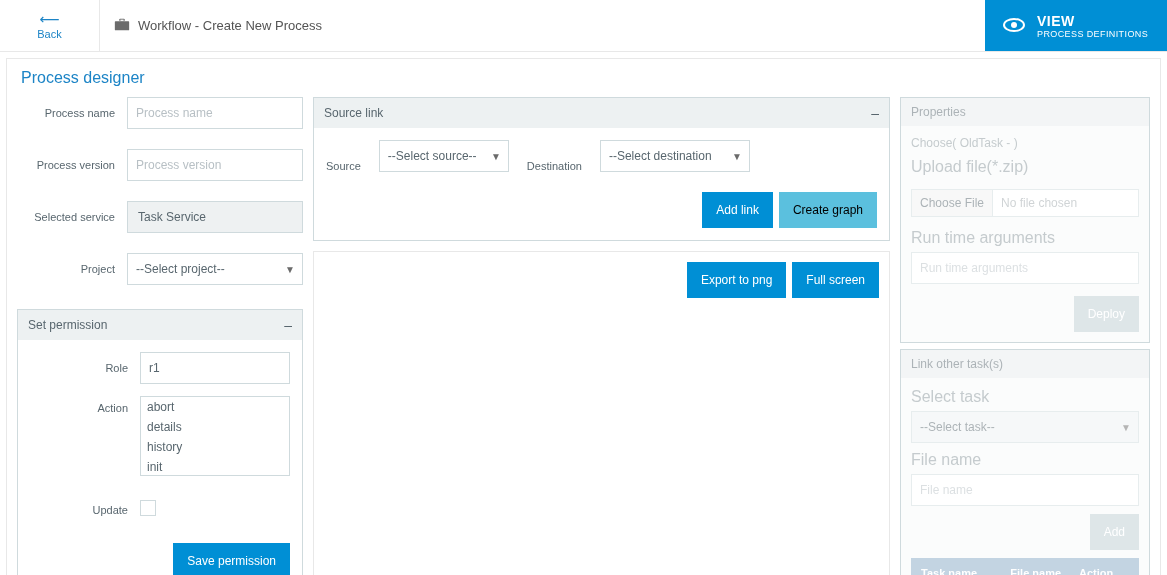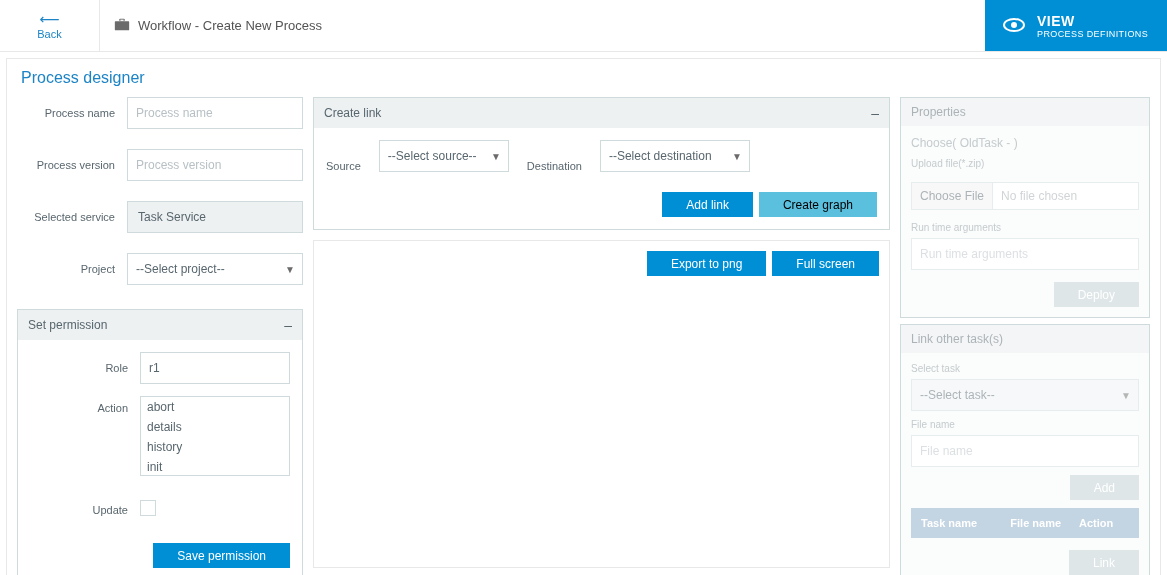--- a/index.html
+++ b/index.html
@@ -38,38 +38,38 @@
 
   .panel { border: 1px solid #cfdadd; }
   .panel-hd { background: #edf1f2; padding: 7px 10px; font-size: 12px; color: #58666e; display: flex; justify-content: space-between; align-items: center; }
   .panel-bd { padding: 12px; }
 
   .actions-list { border: 1px solid #cfdadd; height: 80px; overflow-y: scroll; }
   .actions-list div { padding: 3px 6px; font-size: 12px; color: #58666e; cursor: pointer; }
 
   .checkbox { width: 16px; height: 16px; border: 1px solid #cfdadd; display: inline-block; }
 
-  .btn { display: inline-flex; align-items: center; justify-content: center; height: 25px; padding: 0 24px; font-size: 12px; cursor: pointer; border: none; }
+  .btn { display: inline-flex; align-items: center; justify-content: center; height: 36px; padding: 0 14px; font-size: 12px; cursor: pointer; border: none; }
   .btn-primary { background: #008fd5; color: #fff; }
   .btn-primary-light { background: #5bc0de; color: #000000; }
   .btn-ghost { background: #bcccd1; color: #fff; }
 
   .right-align { display: flex; justify-content: flex-end; gap: 6px; }
 
   .link-row { display: flex; align-items: flex-end; gap: 18px; }
   .link-row .sublbl { font-size: 11px; color: #58666e; }
   .link-row .sel-wrap { width: 130px; }
   .link-row .sel-wrap.wide { width: 150px; text-decoration: underline; }
 
   .graph-area { border: 1px solid #e8e8e8; min-height: 328px; position: relative; padding: 10px;}
   
   .prop-panel { border: 1px solid #cfdadd; background: rgba(240,243,244,0.6); position: relative; }
   .prop-panel .panel-hd { background: #e6eaec; }
   .prop-panel .panel-bd { padding: 10px 10px; }
-  .prop-panel .sublabel { font-size: 10px; color: #8a979c; margin-bottom: 5px; display: block; }
+  .prop-panel .sublabel { font-size: 16px; color: #8a979c; margin-bottom: 5px; display: block; }
   .dim-overlay::after { content:''; position:absolute; inset:0; background: rgba(255,255,255,0.5); pointer-events:none; }
   .dim-overlay { position: relative; }
 
   .file-choose { display: flex; align-items: center; border: 1px solid #cfdadd; background:#fff; height: 28px; }
   .file-choose .cbtn { border-right: 1px solid #cfdadd; padding: 0 8px; height: 100%; display:flex; align-items:center; font-size:12px; background:#f0f0f0; cursor:pointer; }
   .file-choose .ftxt { padding: 0 8px; font-size: 12px; color: #a0a8ac; }
 
   .tbl-hd { background: #86a8c5; color: #fff; display: flex; font-size: 11px; font-weight: bold; height: 30px; align-items: center; }
   .tbl-hd .c1 { flex: 1.3; padding-left: 10px; }
   .tbl-hd .c2 { flex: 1; }
@@ -176,21 +176,21 @@
             <div class="right-align">
               <button class="btn btn-primary">Save permission</button>
             </div>
           </div>
         </div>
       </div>
 
       <div class="col-mid">
         <div class="panel">
           <div class="panel-hd">
-            <span>Create link</span>
+            <span>Source link</span>
             <span style="cursor:pointer;font-size:14px;">–</span>
           </div>
           <div class="panel-bd">
             <div class="link-row">
               <span class="sublbl">Source</span>
               <div class="sel-wrap">
                 <select class="sel"><option>--Select source--</option></select>
                 <span class="caret">▼</span>
               </div>
               <span class="sublbl">Destination</span>

